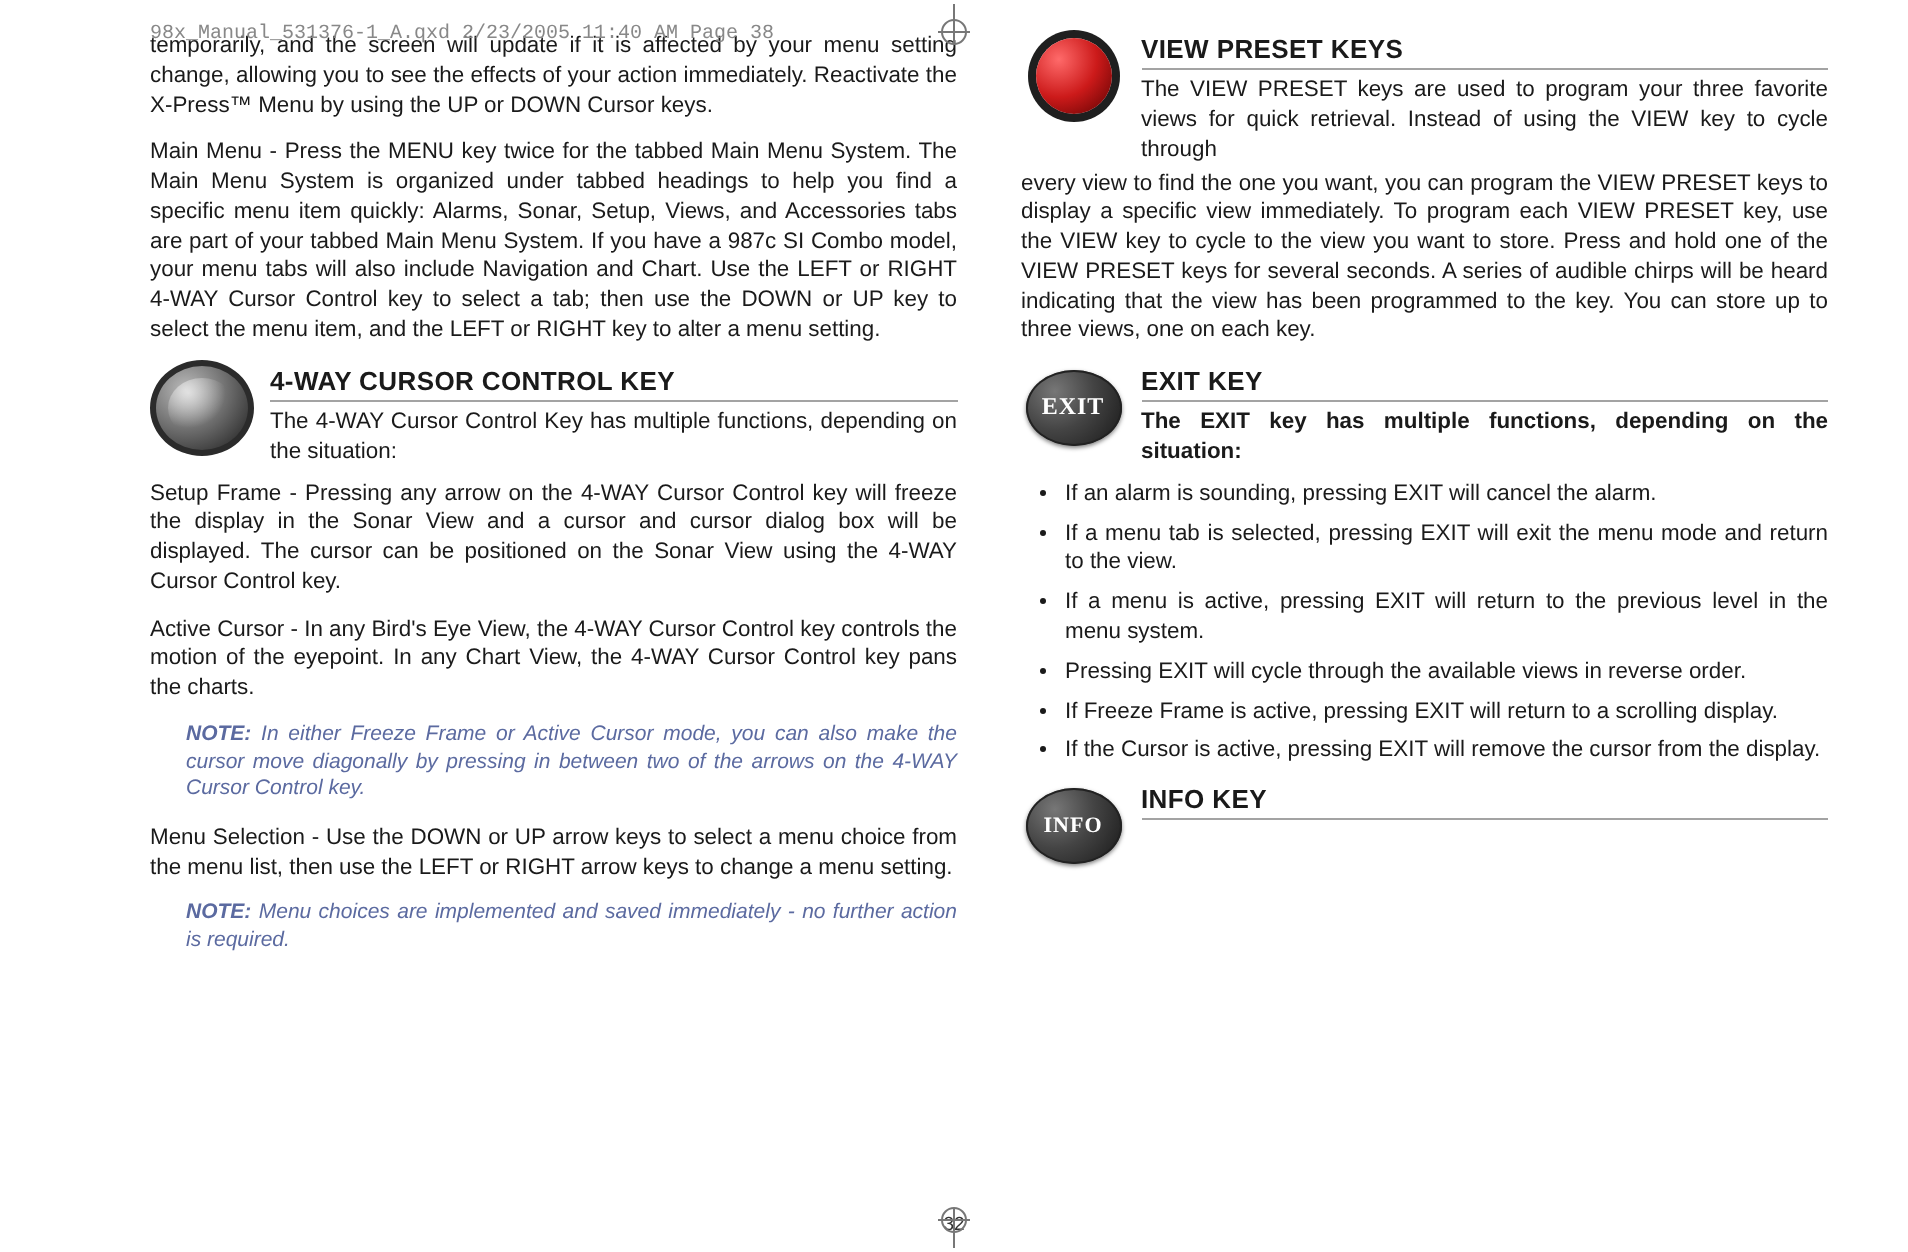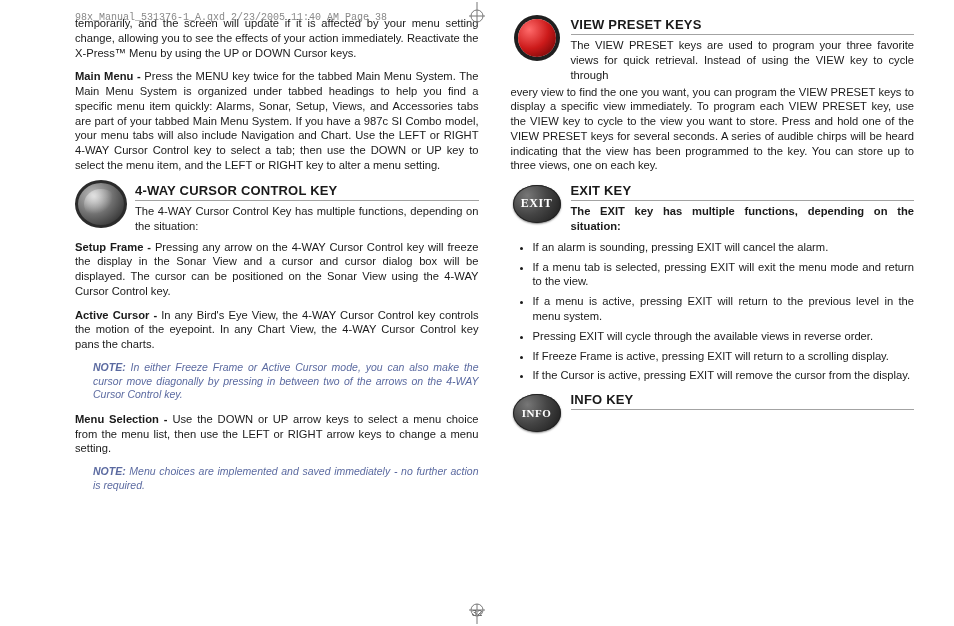--- a/index.html
+++ b/index.html
@@ -121,21 +121,21 @@
     background: radial-gradient(ellipse at 30% 25%, rgba(255,255,255,.6), rgba(255,255,255,0) 55%);
   }
   .pagenum {
     position: absolute;
     bottom: 8px;
     left: 50%;
     transform: translateX(-50%);
     font-size: 9.5px;
     color: #333;
   }
-  b { font-weight: 700; }
+  b { font-weight: 400; }
 </style>
 </head>
 <body>
 
 <div class="page">
 
   <div class="header-line">98x_Manual_531376-1_A.qxd  2/23/2005  11:40 AM  Page 38</div>
 
   <div class="crop-marks crop-top">
     <svg width="40" height="22">

